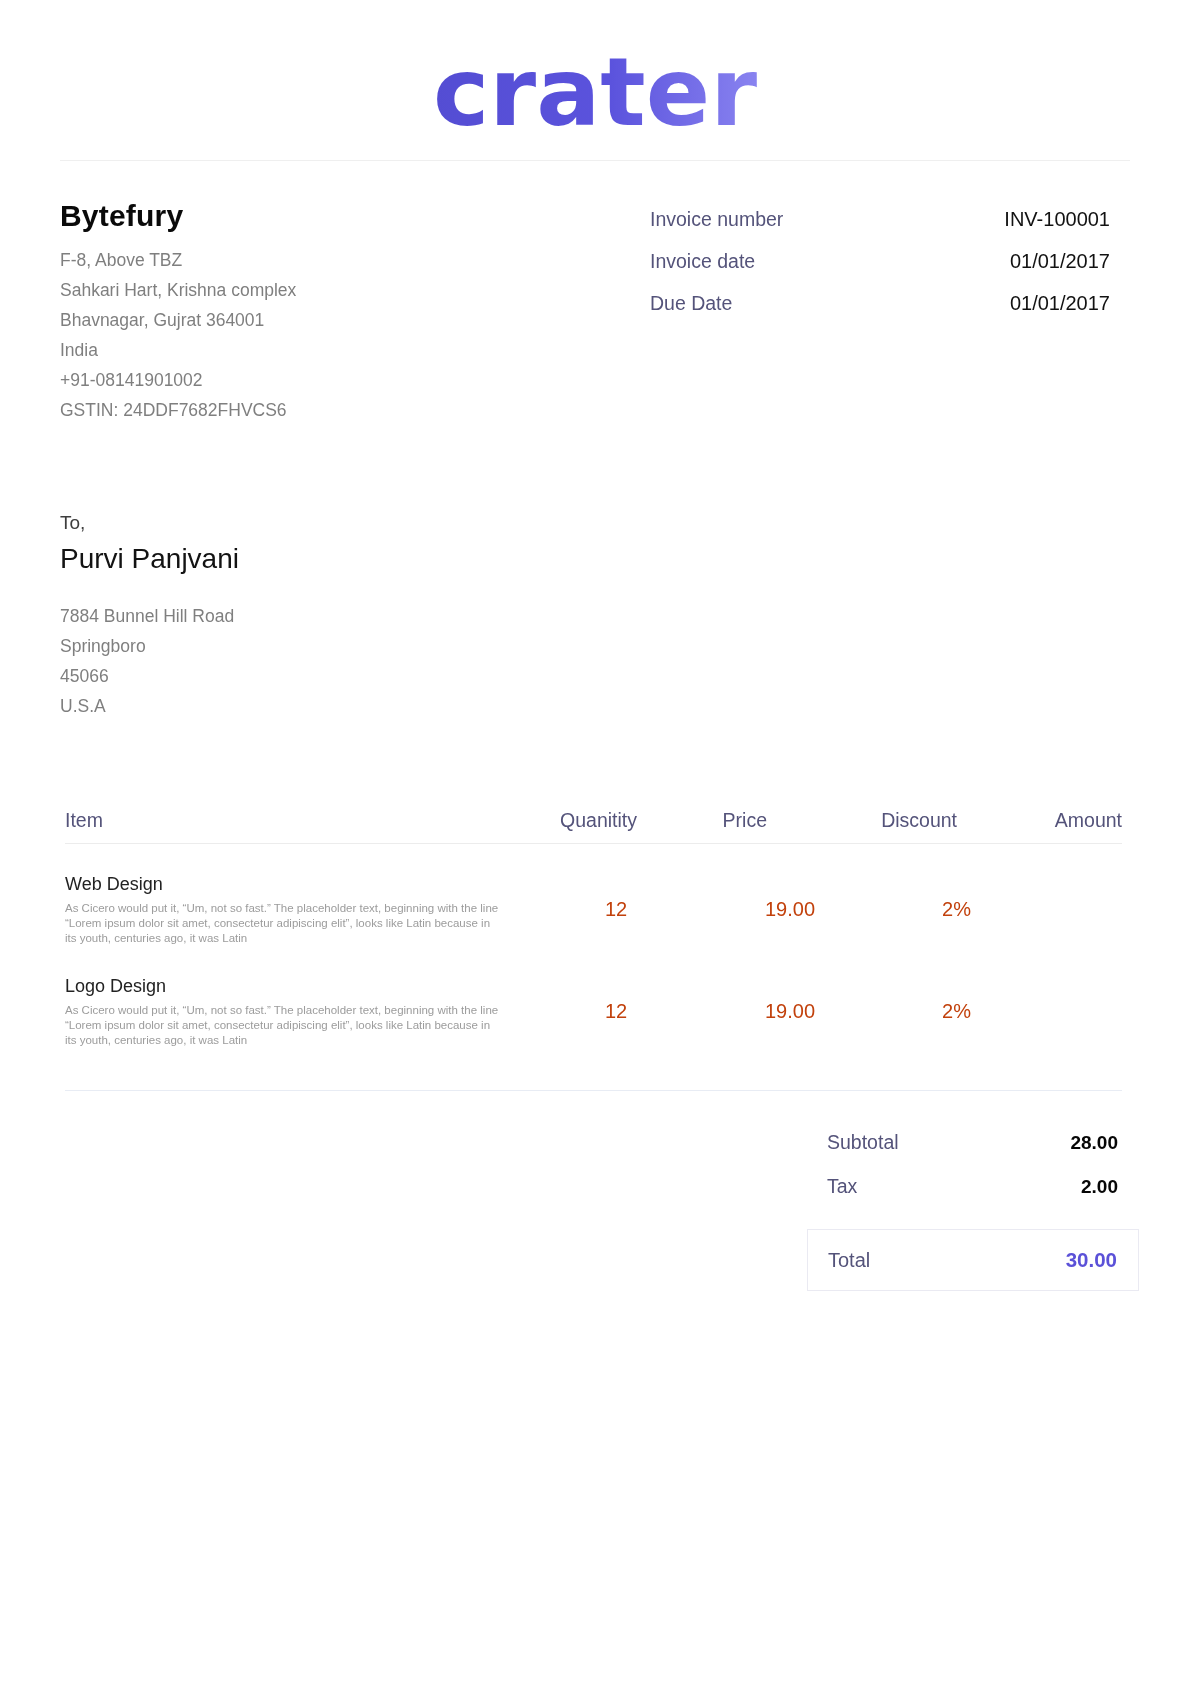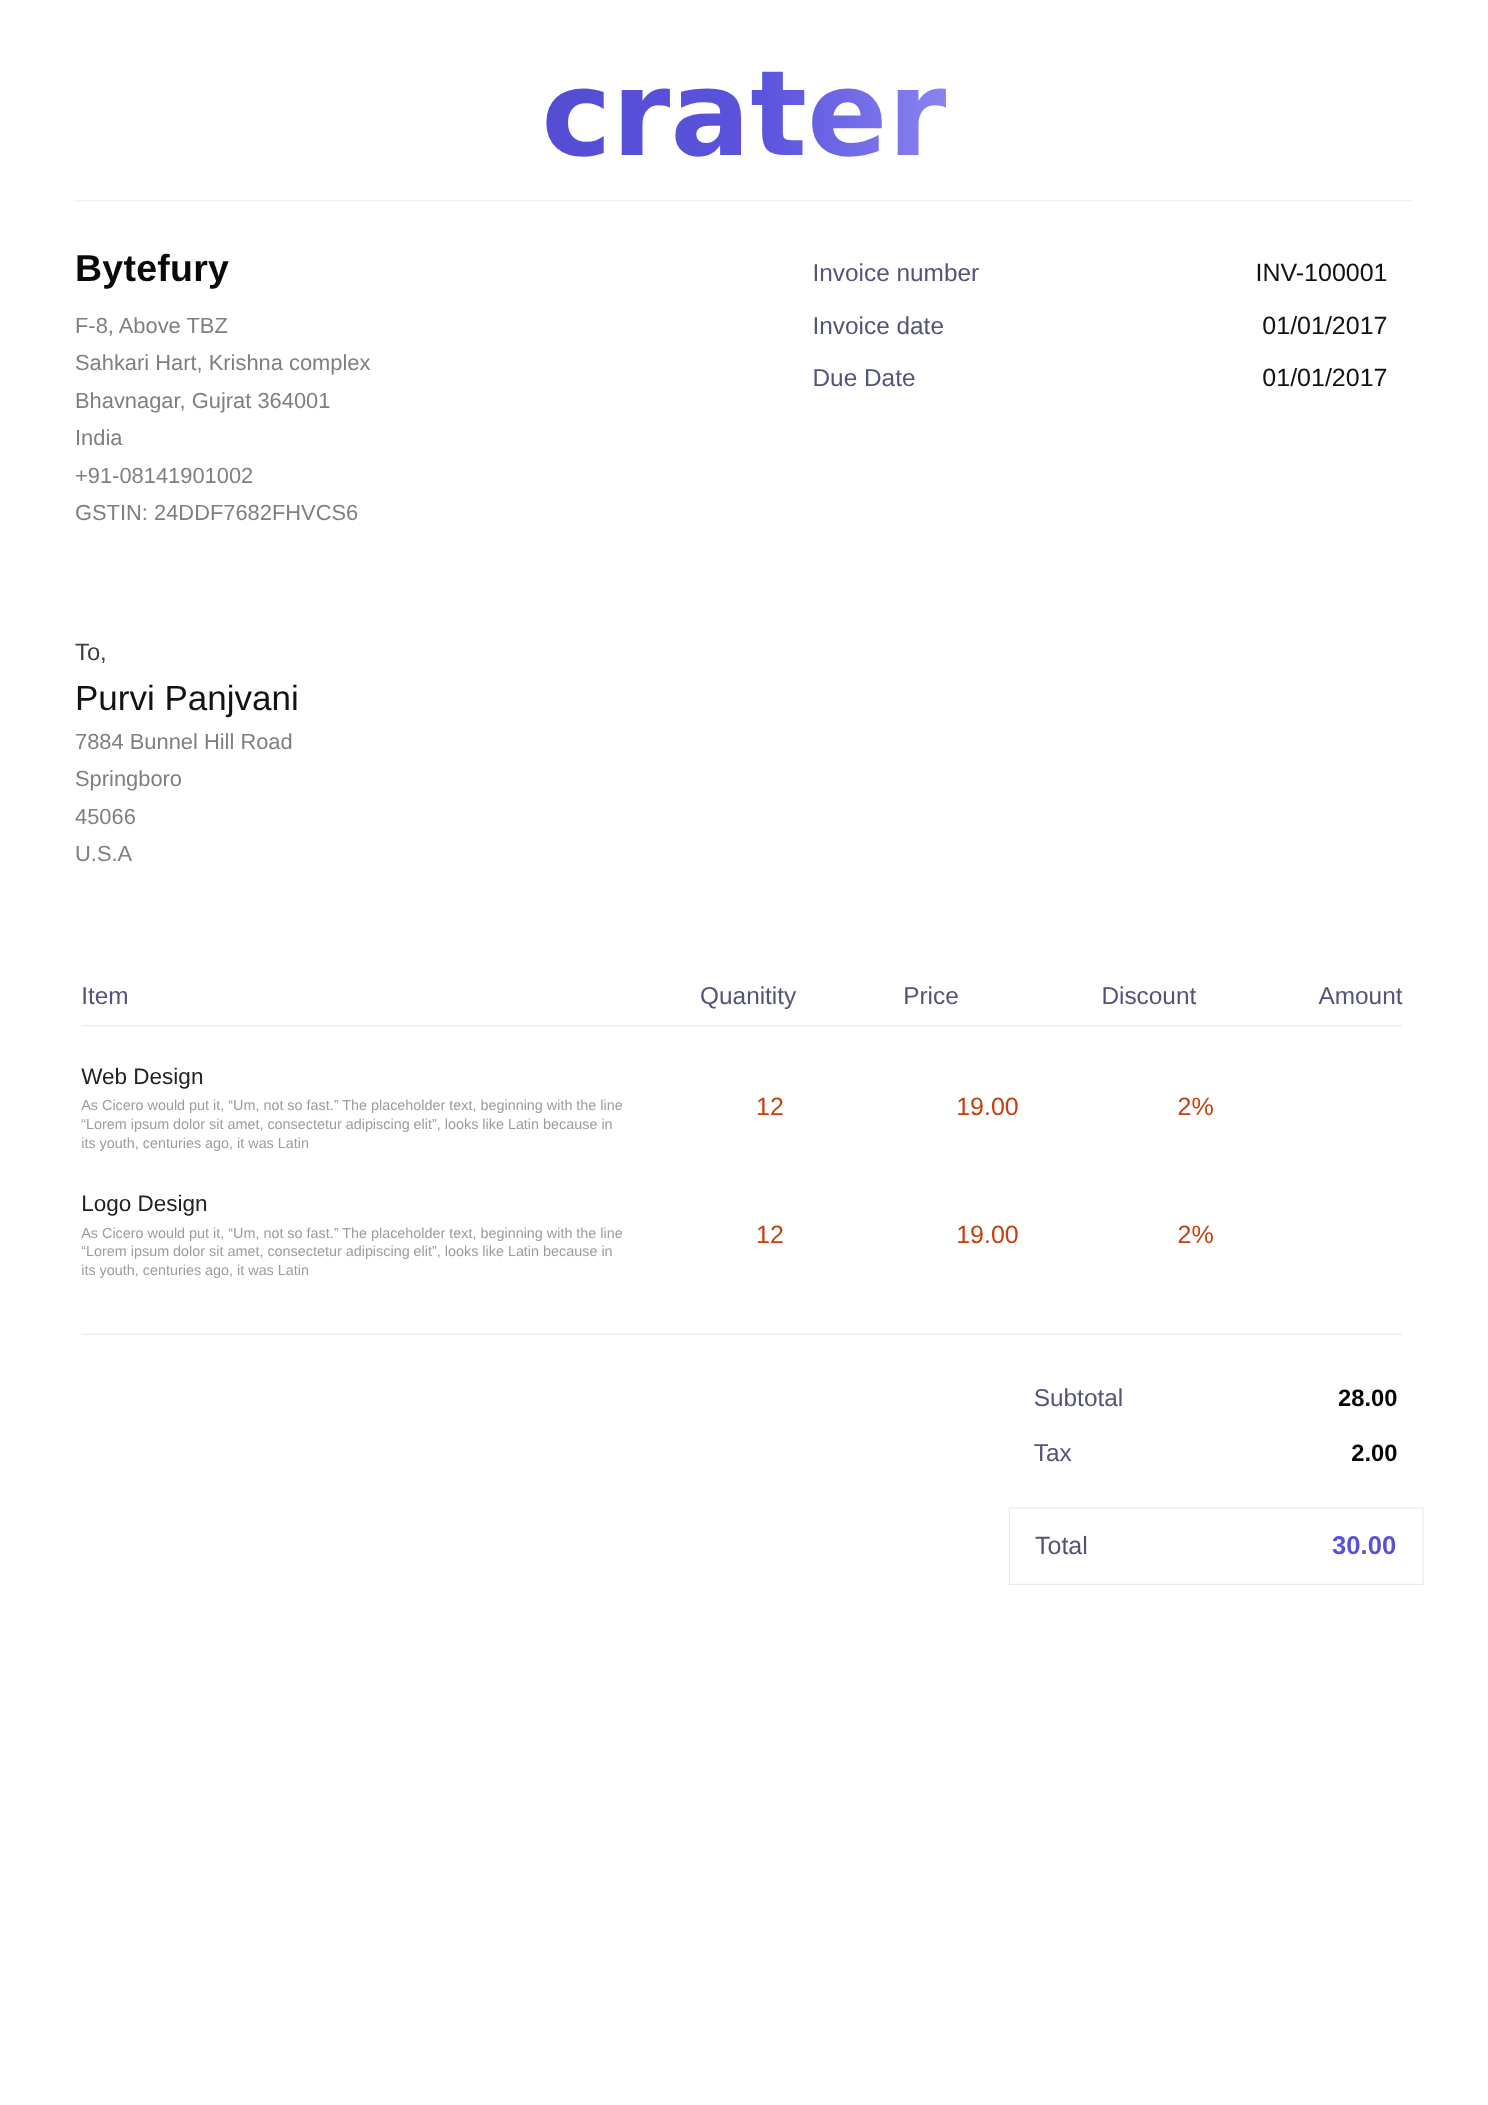--- a/index.html
+++ b/index.html
@@ -30,21 +30,21 @@
 
   .meta { width:460px; margin-top:6px; margin-right:20px; }
   .meta-row { display:flex; justify-content:space-between; align-items:baseline; margin-bottom:13px; }
   .meta-label { font-size:19.5px; color:#54537a; line-height:29px; }
   .meta-value { font-size:20px; color:#121212; line-height:29px; }
 
   
   .bill-to { margin-top:86px; }
   .to-label { font-size:19px; color:#3e3e3e; line-height:24px; }
   .client-name { font-size:28px; color:#131313; margin-top:7px; line-height:34px; }
-  .bill-to .addr { margin-top:2px; }
+  .bill-to .addr { margin-top:25px; }
 
   
   .items { margin:88px 8px 0 5px; }
   .tgrid { display:grid; grid-template-columns:442px 130px 130px 190px 165px; }
   .thead { align-items:end; }
   .th { font-size:19.5px; color:#54537a; }
   .th.right { text-align:right; }
   .head-divider { border:none; border-top:1px solid #ececec; margin-top:11px; }
   .trow { align-items:center; padding-top:28px;gap:44px; }
   .item-title { font-size:18px; color:#222222; line-height:24px; }

